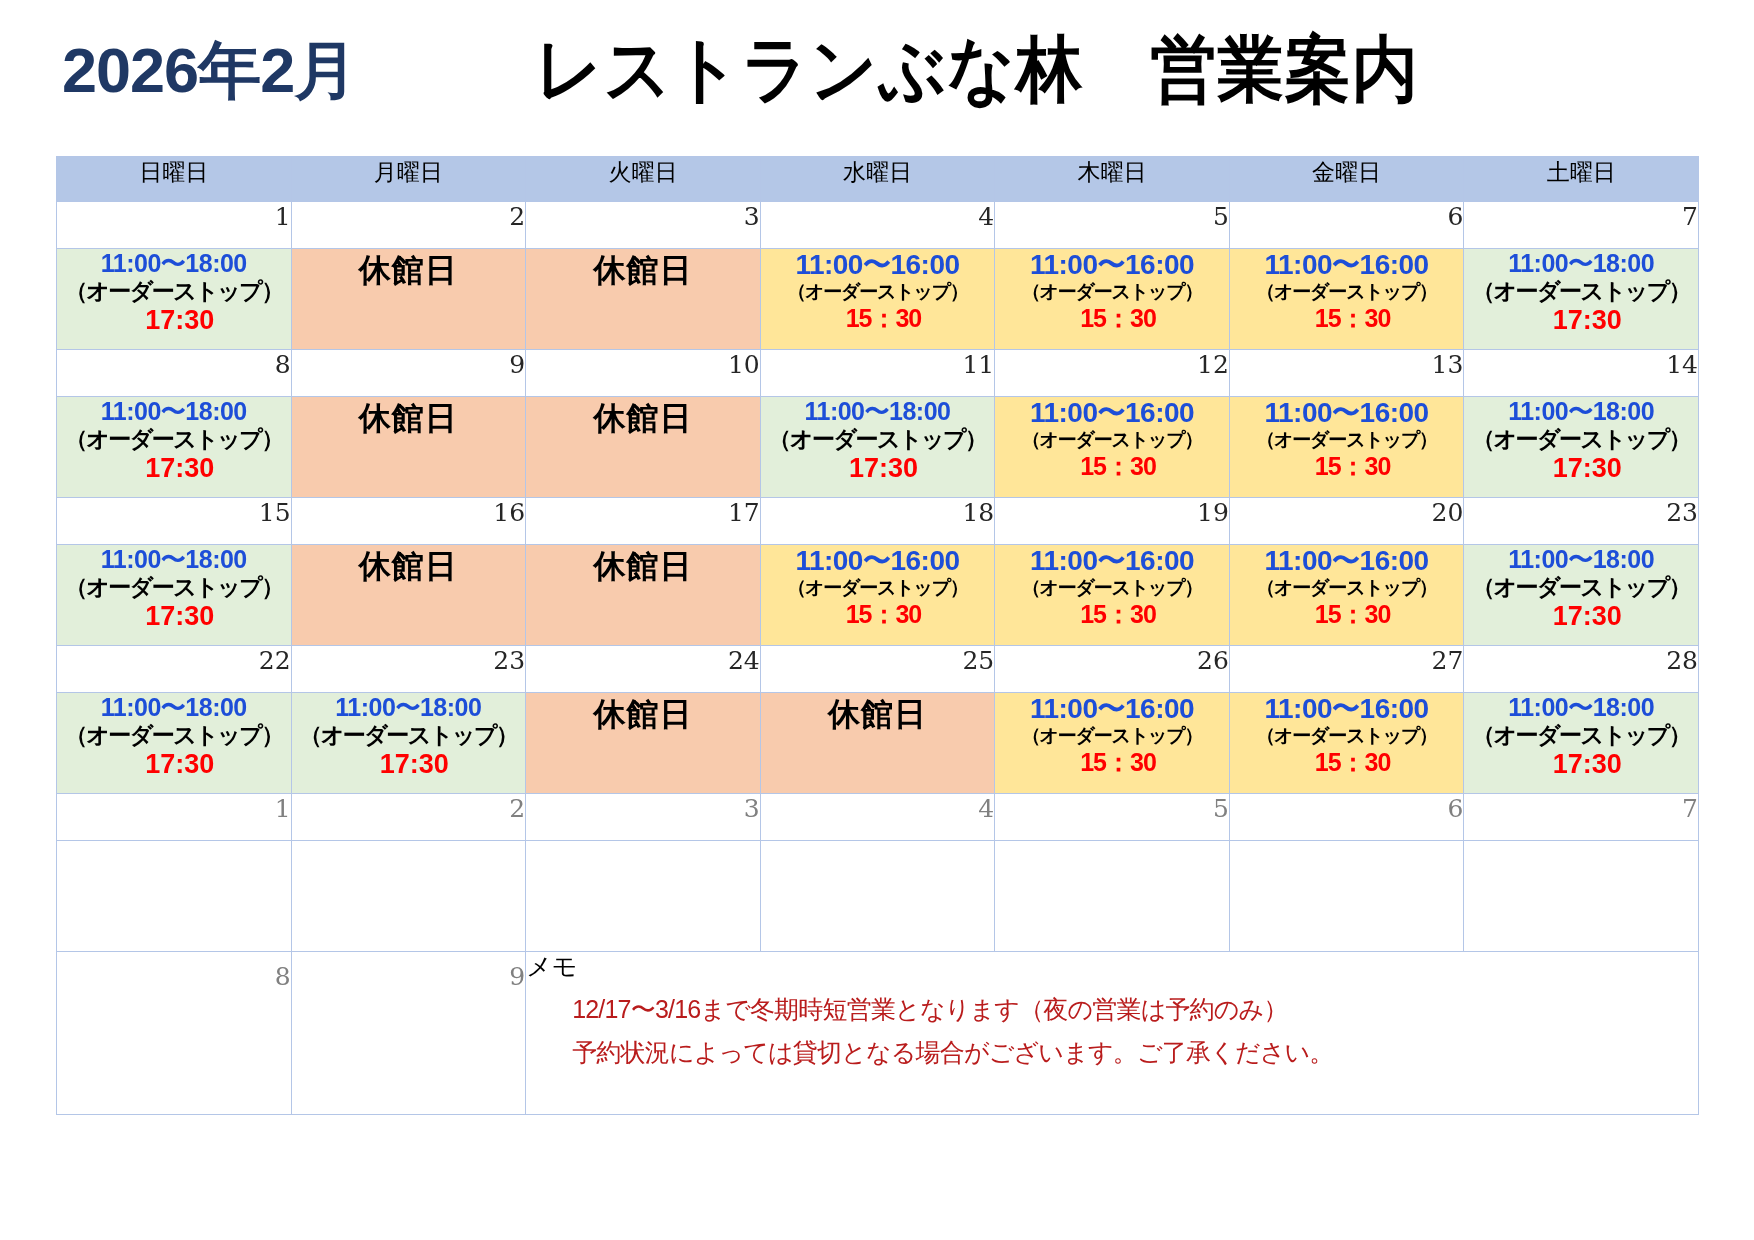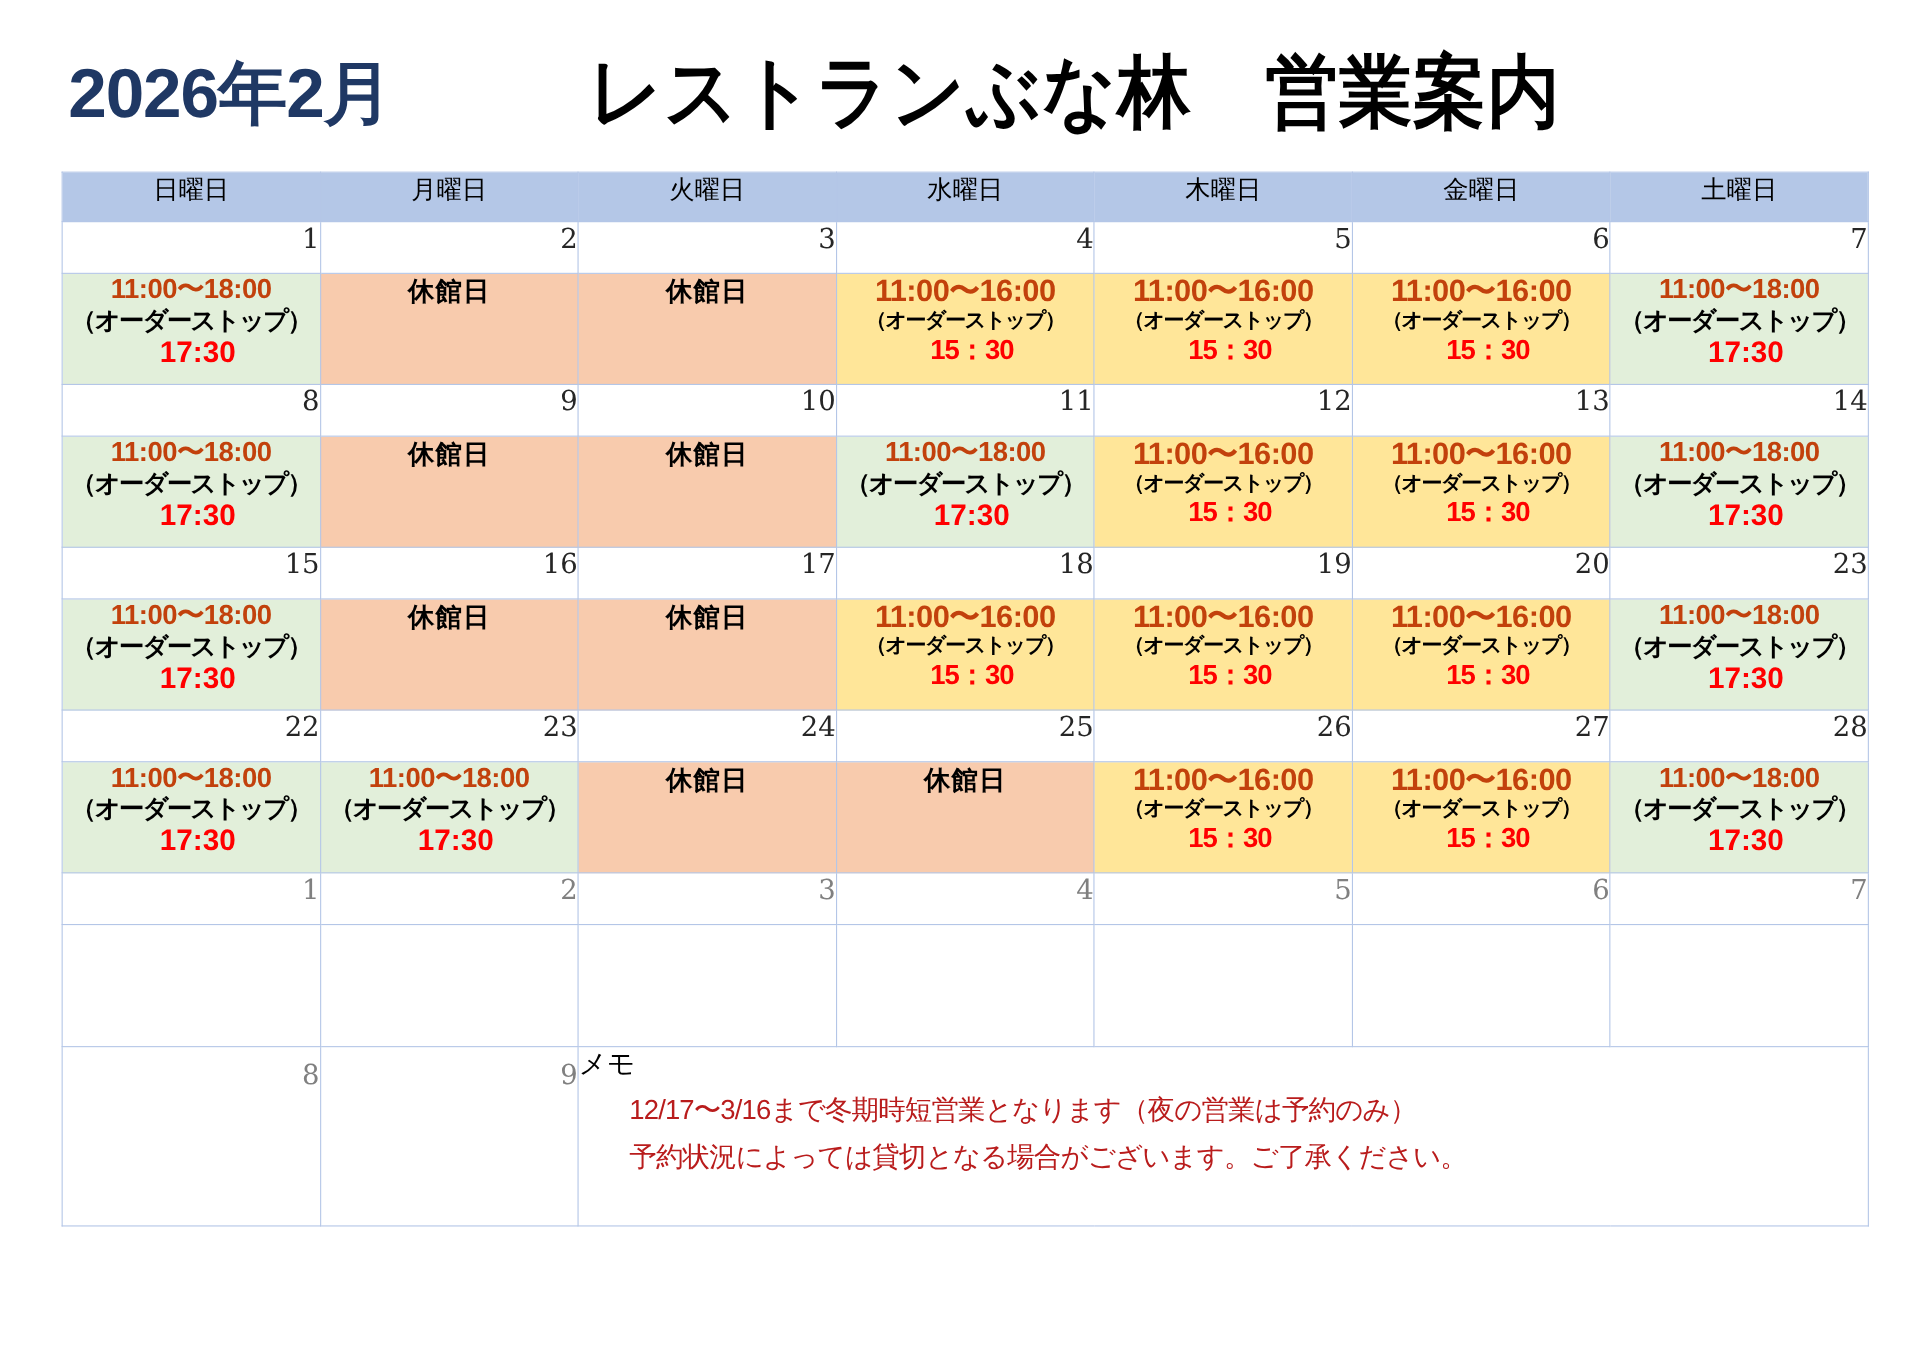--- a/index.html
+++ b/index.html
@@ -13,21 +13,21 @@
     height: 1240px;
     font-family: "Liberation Sans", "DejaVu Sans", sans-serif;
     overflow: hidden;
     position: relative;
   }
 
   
   .page-header {
     position: absolute;
     left: 0;
-    top: 14px;
+    top: 0;
     width: 1754px;
     height: 150px;
     display: flex;
     align-items: center;
   }
   .month-title {
     position: absolute;
     left: 62px;
     top: 28px;
     font-size: 63px;
@@ -101,21 +101,21 @@
     padding: 0 2px;
   }
   .content-cell.green  { background: #E2EFDA; }
   .content-cell.orange { background: #F8CBAD; }
   .content-cell.yellow { background: #FFE699; }
   .content-cell.blank  { background: #ffffff; }
 
   .line1 {
     display: block;
     font-weight: 700;
-    color: #c2410c;
+    color: #1d4ed8;
     line-height: 1.16;
     white-space: nowrap;
   }
   .line2 {
     display: block;
     font-weight: 700;
     color: #000000;
     line-height: 1.16;
     white-space: nowrap;
   }
@@ -132,21 +132,21 @@
   .green .line1 { font-size: 25px; letter-spacing: -0.5px; }
   .green .line2 { font-size: 23px; letter-spacing: -1.5px; }
   .green .line3 { font-size: 27px; }
 
   
   .yellow .line1 { font-size: 28px; letter-spacing: -0.5px; }
   .yellow .line2 { font-size: 19px; letter-spacing: -1.2px; }
   .yellow .line3 { font-size: 25px; letter-spacing: -1px; }
 
   .closed-label {
-    font-size: 24px;
+    font-size: 32px;
     font-weight: 700;
     color: #000000;
     letter-spacing: 1px;
   }
 
   
   .empty-row .content-cell { height: 110px; }
 
   
   .memo-cell {

